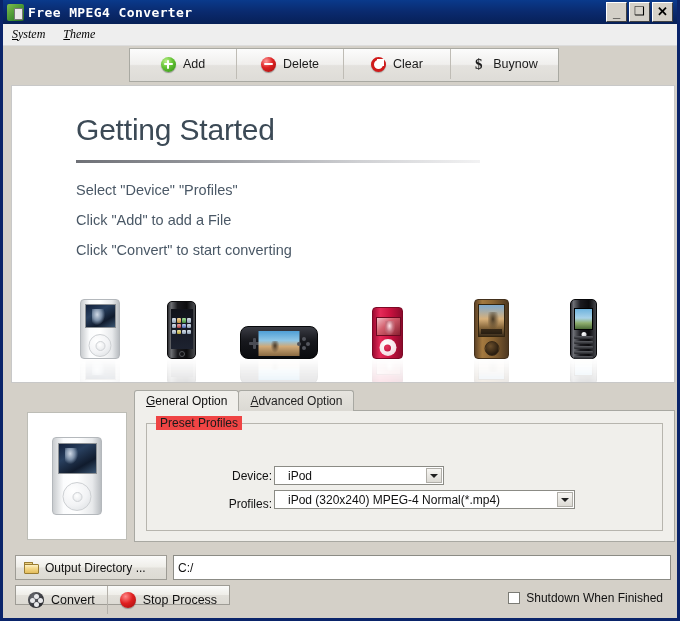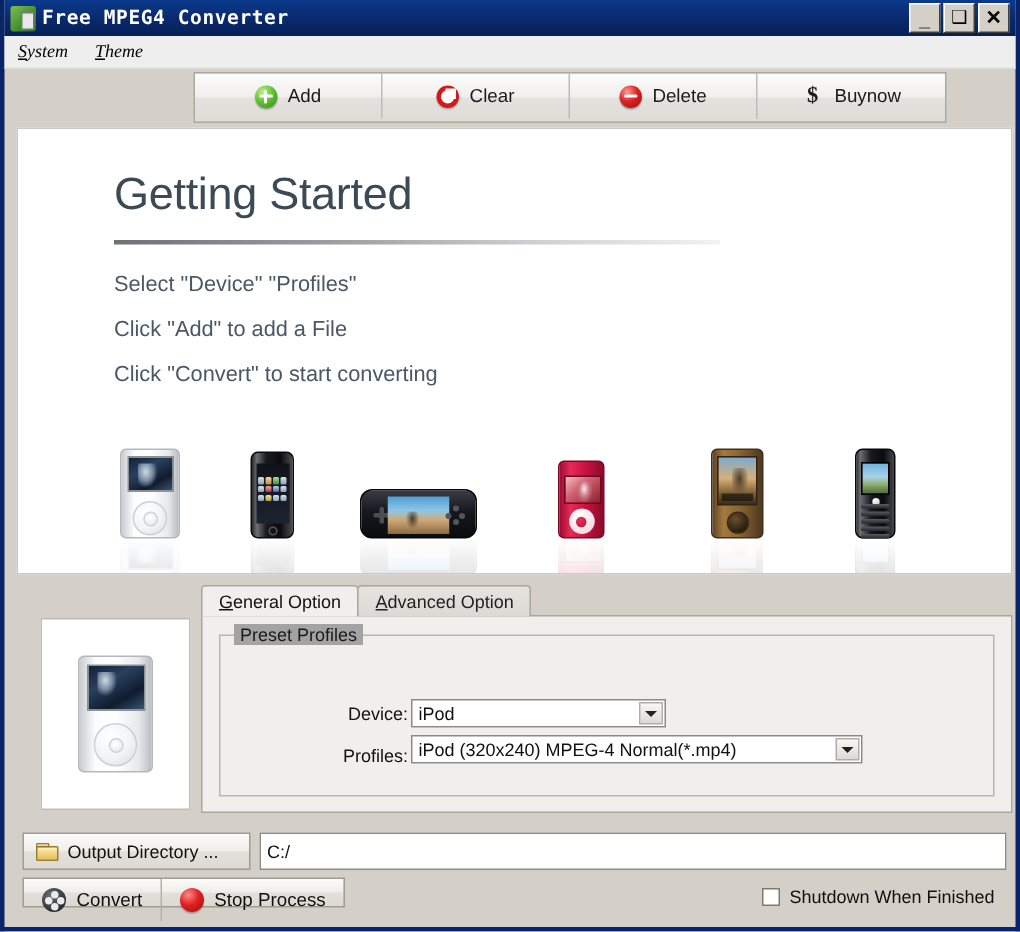--- a/index.html
+++ b/index.html
@@ -76,21 +76,21 @@
 
   
   .toolbar {
     position: absolute; top: 48px; left: 126px;
     display: flex;
     height: 32px;
     background: linear-gradient(to bottom,#fcfcfc 0%, #f0efed 48%, #e4e2de 52%, #dedcd7 100%);
     border: 1px solid #a9a9a2;
   }
   .tool-btn {
-    width: 125px; height: 30px;
+    width: 107px; height: 30px;
     display: flex; align-items: center; justify-content: center;
     gap: 7px;
     border-right: 1px solid #bfbcb5;
     font-size: 12.5px; color: #1a1a1a;
     cursor: default;
     box-sizing: border-box;
   }
   .tool-btn:last-child { border-right: none; }
   .tool-btn .lbl { font-family: "Liberation Sans", sans-serif; }
 
@@ -379,41 +379,41 @@
     z-index: 2;
   }
 
   .group {
     position: absolute; left: 11px; top: 12px; right: 11px; bottom: 10px;
     border: 1px solid #b7b5ae;
     box-sizing: border-box;
   }
   .group-title {
     position: absolute; left: 9px; top: -8px;
-    background: #a3a3a3; padding: 0 4px;
+    background: #ef4444; padding: 0 4px;
     font-size: 12px; color: #1a1a1a;
     font-family: "Liberation Sans", sans-serif;
   }
 
   .field-row {
     position: absolute; display: flex; align-items: center;
   }
   .field-row .flabel {
     font-size: 12px; color: #111; text-align: right;
     font-family: "Liberation Sans", sans-serif;
   }
   .combo {
     height: 19px; background: #ffffff;
     border: 1px solid #8b8b85;
     box-sizing: border-box;
     display: flex; align-items: center;
     position: relative;
   }
   .combo .cval {
-    font-size: 12px; color: #111; padding-left: 4px;
+    font-size: 12px; color: #111; padding-left: 13px;
     white-space: nowrap; overflow: hidden;
     font-family: "Liberation Sans", sans-serif;
   }
   .combo .arrow {
     position: absolute; right: 1px; top: 1px; bottom: 1px; width: 16px;
     background: linear-gradient(to bottom,#f7f6f3,#dcdad4);
     border: 1px solid #b0aea8;
     box-sizing: border-box;
     display: flex; align-items: center; justify-content: center;
   }
@@ -539,26 +539,26 @@
     <div class="menu-item"><u>S</u><span>ystem</span></div>
     <div class="menu-item"><u>T</u><span>heme</span></div>
   </div>
 
   <div class="toolbar">
     <div class="tool-btn">
       <span class="ic ic-add"></span>
       <span class="lbl">Add</span>
     </div>
     <div class="tool-btn">
+      <span class="ic ic-del"></span>
+      <span class="lbl">Delete</span>
+    </div>
+    <div class="tool-btn">
       <span class="ic ic-clear"></span>
       <span class="lbl">Clear</span>
-    </div>
-    <div class="tool-btn">
-      <span class="ic ic-del"></span>
-      <span class="lbl">Delete</span>
     </div>
     <div class="tool-btn">
       <span class="ic ic-buy">$</span>
       <span class="lbl">Buynow</span>
     </div>
   </div>
 
   <div class="main-panel">
     <div class="gs-title">Getting Started</div>
     <div class="gs-rule"></div>

